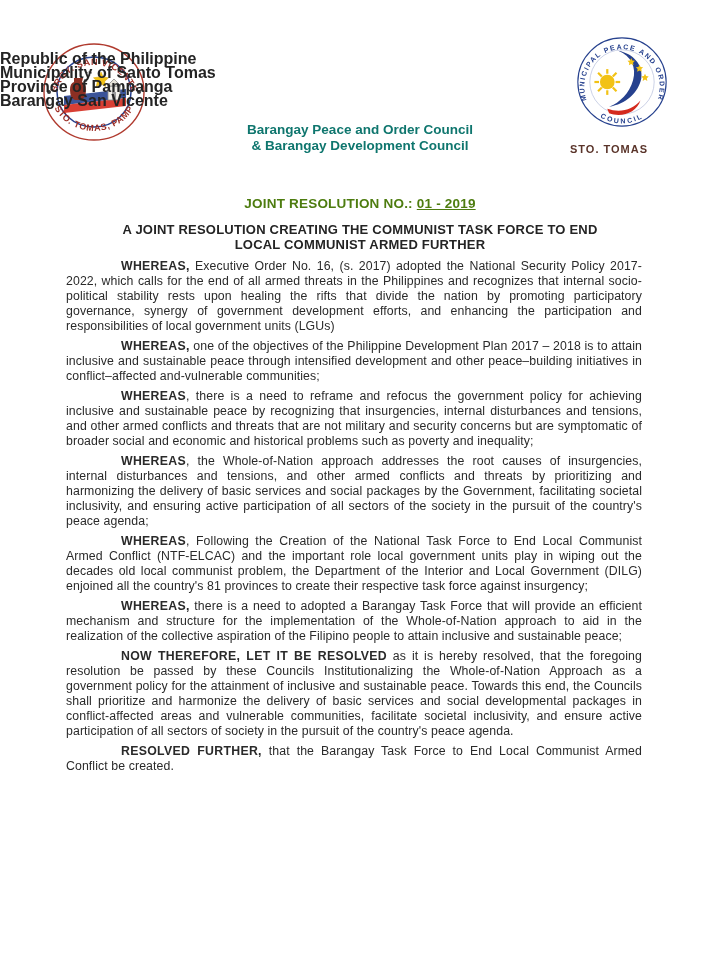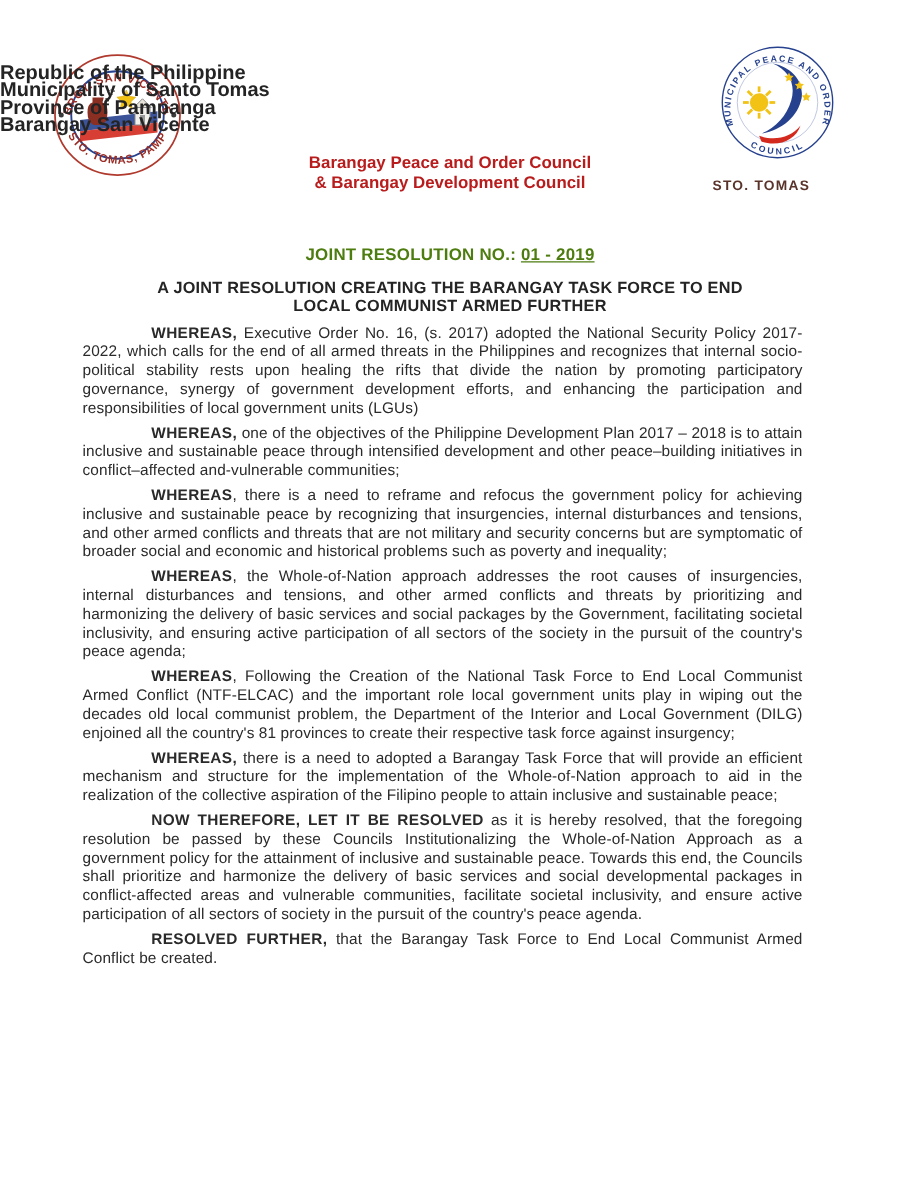--- a/index.html
+++ b/index.html
@@ -22,21 +22,21 @@
   .arc-text-blue { font-family:"Liberation Sans",sans-serif; font-size:7.6px; font-weight:bold; fill:#26418e; letter-spacing:1.6px; }
   .arc-text-blue2{ font-family:"Liberation Sans",sans-serif; font-size:7.6px; font-weight:bold; fill:#26418e; letter-spacing:2.2px; }
 
   
   .hdr {
     position:absolute; top:52px; left:0; width:100%; text-align:left;
     font-weight:bold; font-size:16px; line-height:14px; color:#242424;
   }
   .hdr-council {
     position:absolute; top:122px; left:0; width:100%; text-align:center;
-    font-weight:bold; font-size:13.5px; line-height:16px; color:#b91c1c;
+    font-weight:bold; font-size:13.5px; line-height:16px; color:#0f766e;
   }
 
   
   .res-no {
     position:absolute; top:196px; left:0; width:100%; text-align:center;
     font-weight:bold; font-size:13.5px; color:#4d7c0f; letter-spacing:0.2px;
   }
   .res-no .num { text-decoration:underline; }
   .res-title {
     position:absolute; top:222px; left:0; width:100%; text-align:center;
@@ -140,21 +140,21 @@
     <div>&amp; Barangay Development Council</div>
   </div>
 
   <div class="res-no">
     <span>JOINT RESOLUTION NO.:</span>
     <span> </span>
     <span class="num">01 - 2019</span>
   </div>
 
   <div class="res-title">
-    <div>A JOINT RESOLUTION CREATING THE BARANGAY TASK FORCE TO END</div>
+    <div>A JOINT RESOLUTION CREATING THE COMMUNIST TASK FORCE TO END</div>
     <div>LOCAL COMMUNIST ARMED FURTHER</div>
   </div>
 
   <div class="body-text">
     <p><b>WHEREAS,</b><span> Executive Order No. 16, (s. 2017) adopted the National Security Policy 2017-2022, which calls for the end of all armed threats in the Philippines and recognizes that internal socio-political stability rests upon healing the rifts that divide the nation by promoting participatory governance, synergy of government development efforts, and enhancing the participation and responsibilities of local government units (LGUs)</span></p>
     <p><b>WHEREAS,</b><span> one of the objectives of the Philippine Development Plan 2017 – 2018 is to attain inclusive and sustainable peace through intensified development and other peace–building initiatives in conflict–affected and-vulnerable communities;</span></p>
     <p><b>WHEREAS</b><span>, there is a need to reframe and refocus the government policy for achieving inclusive and sustainable peace by recognizing that insurgencies, internal disturbances and tensions, and other armed conflicts and threats that are not military and security concerns but are symptomatic of broader social and economic and historical problems such as poverty and inequality;</span></p>
     <p><b>WHEREAS</b><span>, the Whole-of-Nation approach addresses the root causes of insurgencies, internal disturbances and tensions, and other armed conflicts and threats by prioritizing and harmonizing the delivery of basic services and social packages by the Government, facilitating societal inclusivity, and ensuring active participation of all sectors of the society in the pursuit of the country's peace agenda;</span></p>
     <p><b>WHEREAS</b><span>, Following the Creation of the National Task Force to End Local Communist Armed Conflict (NTF-ELCAC) and the important role local government units play in wiping out the decades old local communist problem, the Department of the Interior and Local Government (DILG) enjoined all the country's 81 provinces to create their respective task force against insurgency;</span></p>
     <p><b>WHEREAS,</b><span> there is a need to adopted a Barangay Task Force that will provide an efficient mechanism and structure for the implementation of the Whole-of-Nation approach to aid in the realization of the collective aspiration of the Filipino people to attain inclusive and sustainable peace;</span></p>

